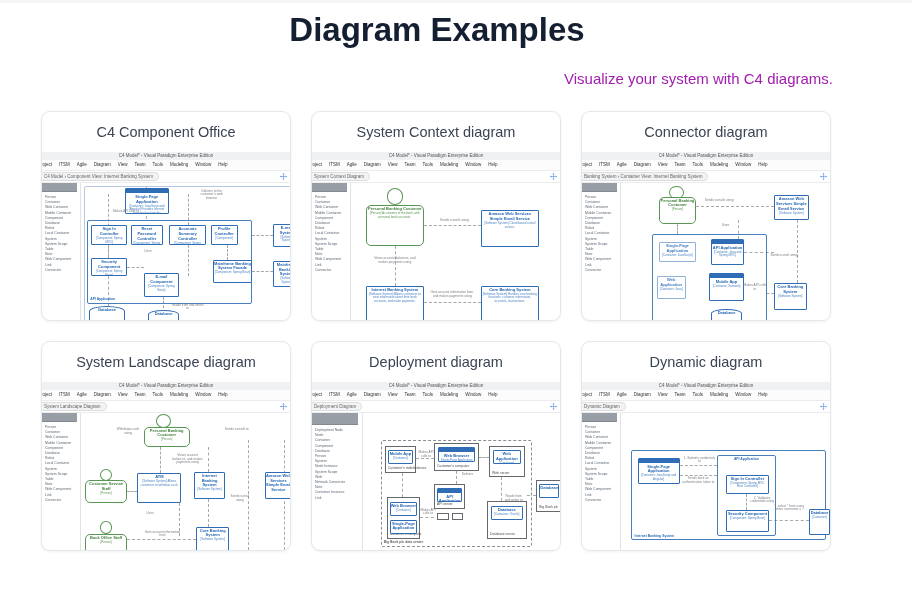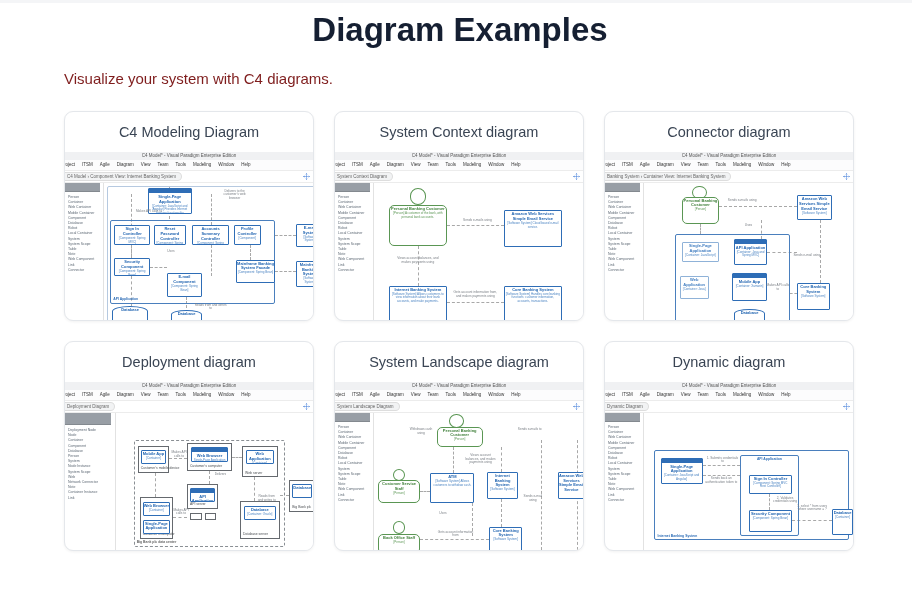--- a/index.html
+++ b/index.html
@@ -1,19 +1,19 @@
 <!DOCTYPE html>
 <html><head>
 <meta charset="utf-8">
 <style>
   html,body{margin:0;padding:0;background:#fff;font-family:"Liberation Sans",sans-serif;}
   .topbar{height:3px;background:#f4f5f7;}
-  .wrap{width:792px;margin-left:64px;}
+  .wrap{width:792px;margin-left:41px;}
   h1.page-title{font-size:33px;font-weight:800;color:#151f32;text-align:center;margin:8px 0 0;}
-  p.page-subtitle{text-align:left;color:#7f1d1d;font-size:15px;margin:21px 0 0;}
+  p.page-subtitle{text-align:right;color:#a21caf;font-size:15px;margin:21px 0 0;}
   .grid{display:grid;grid-template-columns:repeat(3,250px);gap:20px;margin-top:24px;padding-bottom:30px;}
   .card{background:#fff;border:1px solid #e4e7eb;border-radius:9px;box-shadow:0 1px 3px rgba(0,0,0,.06);overflow:hidden;height:210px;box-sizing:border-box;cursor:pointer;}
   .card-header{height:40px;display:flex;align-items:center;justify-content:center;}
   .card-title{font-size:14.5px;font-weight:500;color:#3a4554;margin:0;}
   
   .shot{height:168px;display:flex;flex-direction:column;}
   .titlebar{height:8px;background:#f0f1f3;font-size:4.5px;line-height:8px;text-align:center;color:#555;overflow:hidden;}
   .menubar{height:10px;background:#fcfcfd;border-bottom:1px solid #ececec;font-size:4.5px;line-height:10px;color:#333;display:flex;gap:7px;overflow:hidden;}
   .menubar span:first-child{margin-left:-4px;}
   .crumbbar{height:11px;position:relative;display:flex;align-items:center;background:#fff;}
@@ -55,21 +55,21 @@
 <body>
 
 <div class="topbar"></div>
 
 <div class="wrap">
   <h1 class="page-title">Diagram Examples</h1>
   <p class="page-subtitle">Visualize your system with C4 diagrams.</p>
   <div class="grid">
       <article class="card">
     <div class="card-header">
-      <h3 class="card-title">C4 Modeling Diagram</h3>
+      <h3 class="card-title">C4 Component Office</h3>
     </div>
     <div class="shot">
       <div class="titlebar">C4 Model* - Visual Paradigm Enterprise Edition</div>
       <div class="menubar">
             <span>Project</span>
             <span>ITSM</span>
             <span>Agile</span>
             <span>Diagram</span>
             <span>View</span>
             <span>Team</span>
@@ -339,137 +339,20 @@
               <div class="sh box" style="left: 73%; top: 73%; width: 16%; height: 20%;">
                 <span class="lbl">Core Banking System</span>
                 <span class="sub">[Software System]</span>
               </div>
             </div>
       </div>
     </div>
   </article>
       <article class="card">
     <div class="card-header">
-      <h3 class="card-title">Deployment diagram</h3>
-    </div>
-    <div class="shot wide">
-      <div class="titlebar">C4 Model* - Visual Paradigm Enterprise Edition</div>
-      <div class="menubar">
-            <span>Project</span>
-            <span>ITSM</span>
-            <span>Agile</span>
-            <span>Diagram</span>
-            <span>View</span>
-            <span>Team</span>
-            <span>Tools</span>
-            <span>Modeling</span>
-            <span>Window</span>
-            <span>Help</span>
-          </div>
-      <div class="crumbbar">
-        <span class="crumb">Deployment Diagram</span>
-        <svg class="pan" viewBox="0 0 10 10" aria-hidden="true">
-          <path d="M5 0 3.6 2h2.8zM5 10 6.4 8H3.6zM0 5l2-1.4v2.8zM10 5 8 3.6v2.8zM4.65 1.5h.7v7h-.7zM1.5 4.65h7v.7h-7z"></path>
-        </svg>
-      </div>
-      <div class="shotbody">
-        <div class="sidebar">
-          <div class="sb-head"></div>
-          <ul class="palette">
-                <li>Deployment Node</li>
-                <li>Node</li>
-                <li>Container</li>
-                <li>Component</li>
-                <li>Database</li>
-                <li>Person</li>
-                <li>System</li>
-                <li>Node Instance</li>
-                <li>System Scope</li>
-                <li>Web</li>
-                <li>Network Connector</li>
-                <li>Note</li>
-                <li>Container Instance</li>
-                <li>Link</li>
-              </ul>
-        </div>
-        <div class="canvas">
-              <div class="sh boundary c-gray dashed" style="left: 9%; top: 20%; width: 77%; height: 78%;">
-                <span class="blbl">Big Bank plc data center</span>
-              </div>
-              <div class="sh node" style="left: 11%; top: 24%; width: 16%; height: 20%;">
-                <span class="blbl">Customer's mobile device</span>
-              </div>
-              <div class="sh box" style="left: 12.5%; top: 27%; width: 13%; height: 10%;">
-                <span class="lbl">Mobile App</span>
-                <span class="sub">[Container]</span>
-              </div>
-              <div class="sh hl" style="left: 27%; top: 33%; width: 9%;"></div>
-              <div class="sh txt" style="left: 28%; top: 28%; width: 8%;">Makes API calls to</div>
-              <div class="sh node" style="left: 36%; top: 22%; width: 23%; height: 20%;">
-                <span class="blbl">Customer's computer</span>
-              </div>
-              <div class="sh box" style="left: 38%; top: 25%; width: 19%; height: 11%;">
-                <div class="hdbar"></div>
-                <span class="lbl">Web Browser</span>
-                <span class="sub">Single-Page Application</span>
-              </div>
-              <div class="sh hl" style="left: 59%; top: 32%; width: 5%;"></div>
-              <div class="sh node" style="left: 64%; top: 24%; width: 18%; height: 23%;">
-                <span class="blbl">Web server</span>
-              </div>
-              <div class="sh box" style="left: 66%; top: 27%; width: 14%; height: 10%;">
-                <span class="lbl">Web Application</span>
-                <span class="sub">[Container]</span>
-              </div>
-              <div class="sh vl" style="left: 47%; top: 42%; height: 10%;"></div>
-              <div class="sh txt" style="left: 48%; top: 44%; width: 10%;">Delivers</div>
-              <div class="sh node" style="left: 36%; top: 52%; width: 16%; height: 18%;">
-                <span class="blbl">API server</span>
-              </div>
-              <div class="sh box" style="left: 37.5%; top: 55%; width: 13%; height: 10%;">
-                <div class="hdbar"></div>
-                <span class="lbl">API Application</span>
-              </div>
-              <div class="sh node" style="left: 37.5%; top: 73%; width: 6%; height: 5%;"></div>
-              <div class="sh node" style="left: 45%; top: 73%; width: 6%; height: 5%;"></div>
-              <div class="sh vl" style="left: 20%; top: 44%; height: 17%;"></div>
-              <div class="sh node" style="left: 12%; top: 61%; width: 17%; height: 31%;">
-                <span class="blbl">Customer's computer</span>
-              </div>
-              <div class="sh box" style="left: 13.5%; top: 65%; width: 14%; height: 10%;">
-                <span class="lbl">Web Browser</span>
-                <span class="sub">[Container]</span>
-              </div>
-              <div class="sh box" style="left: 13.5%; top: 78%; width: 14%; height: 10%;">
-                <span class="lbl">Single-Page Application</span>
-              </div>
-              <div class="sh hl" style="left: 29%; top: 76%; width: 7%;"></div>
-              <div class="sh txt" style="left: 29%; top: 70%; width: 8%;">Makes API calls to</div>
-              <div class="sh vl" style="left: 70%; top: 47%; height: 17%;"></div>
-              <div class="sh node" style="left: 63%; top: 64%; width: 20%; height: 28%;">
-                <span class="blbl">Database server</span>
-              </div>
-              <div class="sh box" style="left: 65%; top: 68%; width: 16%; height: 10%;">
-                <span class="lbl">Database</span>
-                <span class="sub">[Container: Oracle]</span>
-              </div>
-              <div class="sh txt" style="left: 71%; top: 60%; width: 11%;">Reads from and writes to</div>
-              <div class="sh hl" style="left: 83%; top: 60%; width: 5%;"></div>
-              <div class="sh node" style="left: 88%; top: 49%; width: 13%; height: 23%;">
-                <span class="blbl">Big Bank plc</span>
-              </div>
-              <div class="sh box" style="left: 89.5%; top: 52%; width: 10%; height: 10%;">
-                <span class="lbl">Database</span>
-              </div>
-            </div>
-      </div>
-    </div>
-  </article>
-      <article class="card">
-    <div class="card-header">
       <h3 class="card-title">System Landscape diagram</h3>
     </div>
     <div class="shot">
       <div class="titlebar">C4 Model* - Visual Paradigm Enterprise Edition</div>
       <div class="menubar">
             <span>Project</span>
             <span>ITSM</span>
             <span>Agile</span>
             <span>Diagram</span>
             <span>View</span>
@@ -550,20 +433,137 @@
               <div class="sh box" style="left: 55%; top: 83%; width: 16%; height: 19%;">
                 <span class="lbl">Core Banking System</span>
                 <span class="sub">[Software System]</span>
               </div>
             </div>
       </div>
     </div>
   </article>
       <article class="card">
     <div class="card-header">
+      <h3 class="card-title">Deployment diagram</h3>
+    </div>
+    <div class="shot wide">
+      <div class="titlebar">C4 Model* - Visual Paradigm Enterprise Edition</div>
+      <div class="menubar">
+            <span>Project</span>
+            <span>ITSM</span>
+            <span>Agile</span>
+            <span>Diagram</span>
+            <span>View</span>
+            <span>Team</span>
+            <span>Tools</span>
+            <span>Modeling</span>
+            <span>Window</span>
+            <span>Help</span>
+          </div>
+      <div class="crumbbar">
+        <span class="crumb">Deployment Diagram</span>
+        <svg class="pan" viewBox="0 0 10 10" aria-hidden="true">
+          <path d="M5 0 3.6 2h2.8zM5 10 6.4 8H3.6zM0 5l2-1.4v2.8zM10 5 8 3.6v2.8zM4.65 1.5h.7v7h-.7zM1.5 4.65h7v.7h-7z"></path>
+        </svg>
+      </div>
+      <div class="shotbody">
+        <div class="sidebar">
+          <div class="sb-head"></div>
+          <ul class="palette">
+                <li>Deployment Node</li>
+                <li>Node</li>
+                <li>Container</li>
+                <li>Component</li>
+                <li>Database</li>
+                <li>Person</li>
+                <li>System</li>
+                <li>Node Instance</li>
+                <li>System Scope</li>
+                <li>Web</li>
+                <li>Network Connector</li>
+                <li>Note</li>
+                <li>Container Instance</li>
+                <li>Link</li>
+              </ul>
+        </div>
+        <div class="canvas">
+              <div class="sh boundary c-gray dashed" style="left: 9%; top: 20%; width: 77%; height: 78%;">
+                <span class="blbl">Big Bank plc data center</span>
+              </div>
+              <div class="sh node" style="left: 11%; top: 24%; width: 16%; height: 20%;">
+                <span class="blbl">Customer's mobile device</span>
+              </div>
+              <div class="sh box" style="left: 12.5%; top: 27%; width: 13%; height: 10%;">
+                <span class="lbl">Mobile App</span>
+                <span class="sub">[Container]</span>
+              </div>
+              <div class="sh hl" style="left: 27%; top: 33%; width: 9%;"></div>
+              <div class="sh txt" style="left: 28%; top: 28%; width: 8%;">Makes API calls to</div>
+              <div class="sh node" style="left: 36%; top: 22%; width: 23%; height: 20%;">
+                <span class="blbl">Customer's computer</span>
+              </div>
+              <div class="sh box" style="left: 38%; top: 25%; width: 19%; height: 11%;">
+                <div class="hdbar"></div>
+                <span class="lbl">Web Browser</span>
+                <span class="sub">Single-Page Application</span>
+              </div>
+              <div class="sh hl" style="left: 59%; top: 32%; width: 5%;"></div>
+              <div class="sh node" style="left: 64%; top: 24%; width: 18%; height: 23%;">
+                <span class="blbl">Web server</span>
+              </div>
+              <div class="sh box" style="left: 66%; top: 27%; width: 14%; height: 10%;">
+                <span class="lbl">Web Application</span>
+                <span class="sub">[Container]</span>
+              </div>
+              <div class="sh vl" style="left: 47%; top: 42%; height: 10%;"></div>
+              <div class="sh txt" style="left: 48%; top: 44%; width: 10%;">Delivers</div>
+              <div class="sh node" style="left: 36%; top: 52%; width: 16%; height: 18%;">
+                <span class="blbl">API server</span>
+              </div>
+              <div class="sh box" style="left: 37.5%; top: 55%; width: 13%; height: 10%;">
+                <div class="hdbar"></div>
+                <span class="lbl">API Application</span>
+              </div>
+              <div class="sh node" style="left: 37.5%; top: 73%; width: 6%; height: 5%;"></div>
+              <div class="sh node" style="left: 45%; top: 73%; width: 6%; height: 5%;"></div>
+              <div class="sh vl" style="left: 20%; top: 44%; height: 17%;"></div>
+              <div class="sh node" style="left: 12%; top: 61%; width: 17%; height: 31%;">
+                <span class="blbl">Customer's computer</span>
+              </div>
+              <div class="sh box" style="left: 13.5%; top: 65%; width: 14%; height: 10%;">
+                <span class="lbl">Web Browser</span>
+                <span class="sub">[Container]</span>
+              </div>
+              <div class="sh box" style="left: 13.5%; top: 78%; width: 14%; height: 10%;">
+                <span class="lbl">Single-Page Application</span>
+              </div>
+              <div class="sh hl" style="left: 29%; top: 76%; width: 7%;"></div>
+              <div class="sh txt" style="left: 29%; top: 70%; width: 8%;">Makes API calls to</div>
+              <div class="sh vl" style="left: 70%; top: 47%; height: 17%;"></div>
+              <div class="sh node" style="left: 63%; top: 64%; width: 20%; height: 28%;">
+                <span class="blbl">Database server</span>
+              </div>
+              <div class="sh box" style="left: 65%; top: 68%; width: 16%; height: 10%;">
+                <span class="lbl">Database</span>
+                <span class="sub">[Container: Oracle]</span>
+              </div>
+              <div class="sh txt" style="left: 71%; top: 60%; width: 11%;">Reads from and writes to</div>
+              <div class="sh hl" style="left: 83%; top: 60%; width: 5%;"></div>
+              <div class="sh node" style="left: 88%; top: 49%; width: 13%; height: 23%;">
+                <span class="blbl">Big Bank plc</span>
+              </div>
+              <div class="sh box" style="left: 89.5%; top: 52%; width: 10%; height: 10%;">
+                <span class="lbl">Database</span>
+              </div>
+            </div>
+      </div>
+    </div>
+  </article>
+      <article class="card">
+    <div class="card-header">
       <h3 class="card-title">Dynamic diagram</h3>
     </div>
     <div class="shot">
       <div class="titlebar">C4 Model* - Visual Paradigm Enterprise Edition</div>
       <div class="menubar">
             <span>Project</span>
             <span>ITSM</span>
             <span>Agile</span>
             <span>Diagram</span>
             <span>View</span>

